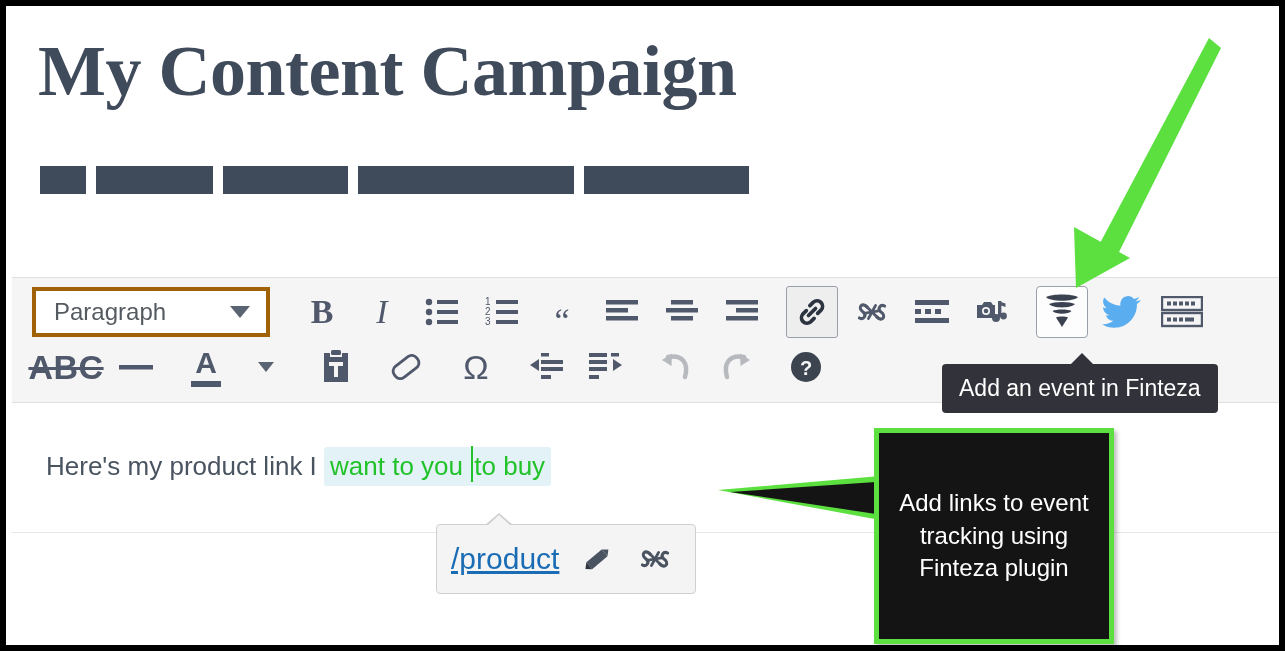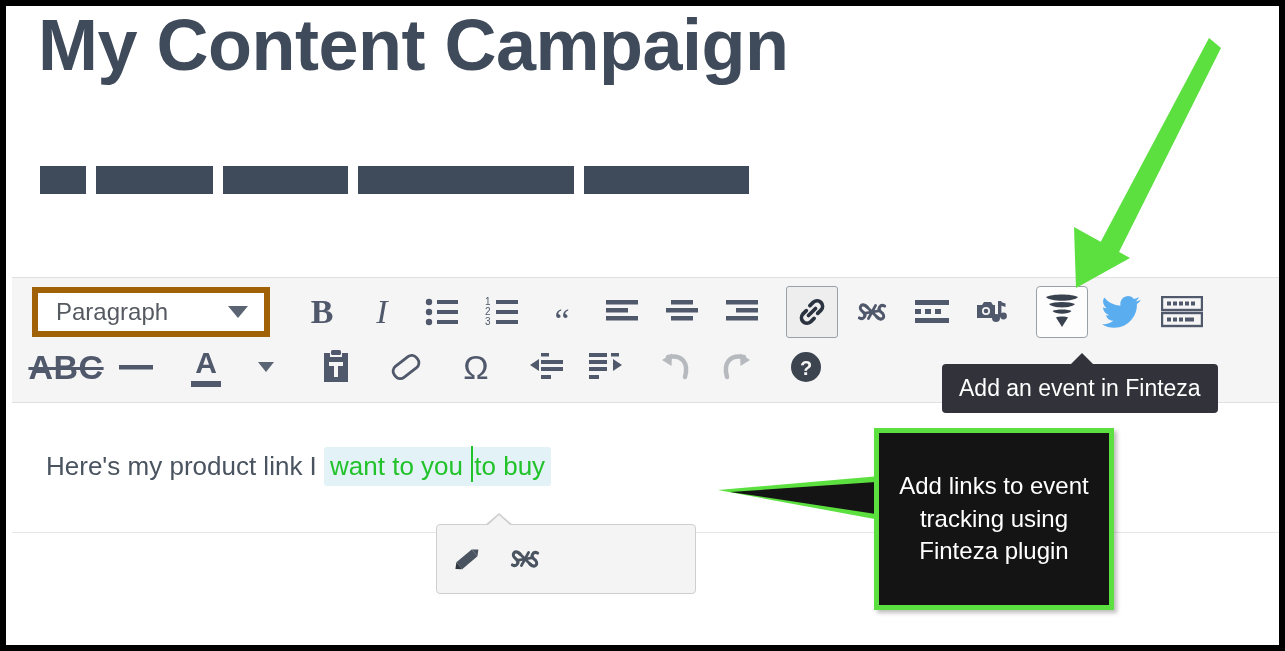--- a/index.html
+++ b/index.html
@@ -12,22 +12,22 @@
     position: relative;
     width: 1285px; height: 651px;
     background: #ffffff;
     border: 6px solid #000000;
     overflow: hidden;
   }
 
   
   .page-title {
     position: absolute;
-    left: 32px; top: 0;
-    font-family: Liberation Sans, sans-serif;
+    left: 32px; top: 26px;
+    font-family: Liberation Serif, serif;
     font-size: 72px;
     font-weight: bold;
     color: #3f4a5a;
     letter-spacing: -0.5px;
     white-space: nowrap;
     line-height: 1.1;
   }
 
   
   .nav-strip {
@@ -56,21 +56,21 @@
     display: flex;
     align-items: center;
     height: 56px;
   }
   .tb-row.row2 { height: 54px; }
 
   
   .format-select {
     width: 238px; height: 50px;
     background: #ffffff;
-    border: 6px solid #a16207;
+    border: 4px solid #a16207;
     display: flex;
     align-items: center;
     justify-content: space-between;
     padding: 0 16px 0 18px;
     font-size: 24px;
     color: #555a60;
     margin-right: 26px;
     cursor: pointer;
   }
   .caret-down {
@@ -218,21 +218,21 @@
   .green-arrow {
     position: absolute;
     left: 1040px; top: 20px;
     pointer-events: none;
   }
 
   
   .callout {
     position: absolute;
     left: 868px; top: 422px;
-    width: 240px; height: 182px;
+    width: 240px; height: 216px;
     background: #141414;
     border: 5px solid #5ce040;
     display: flex;
     align-items: center;
     justify-content: center;
     text-align: center;
     color: #ffffff;
     font-size: 24px;
     line-height: 1.35;
     box-shadow: 3px 3px 4px rgba(0,0,0,0.25);
@@ -508,20 +508,21 @@
 
   <div class="tooltip">
     <span>Add an event in Finteza</span>
   </div>
 
   <div class="content">
     <div class="content-line"><span>Here's my product link I </span><span class="link-sel"><span>want to you </span><span class="caret-bar"></span><span>to buy</span></span></div>
   </div>
 
   <div class="link-popup">
+    <span class="link-url">/product</span>
     <span class="pop-icon">
       <svg width="34" height="32" viewBox="0 0 34 32">
         <g transform="rotate(-40 17 16)">
           <rect x="6" y="11" width="20" height="9" fill="#4a5461"></rect>
           <path d="M26 11 L31 15.5 L26 20 z" fill="#4a5461"></path>
           <path d="M6 11 L1 15.5 L6 20 z" fill="#2f3640"></path>
         </g>
       </svg>
     </span>
     <span class="pop-icon">

